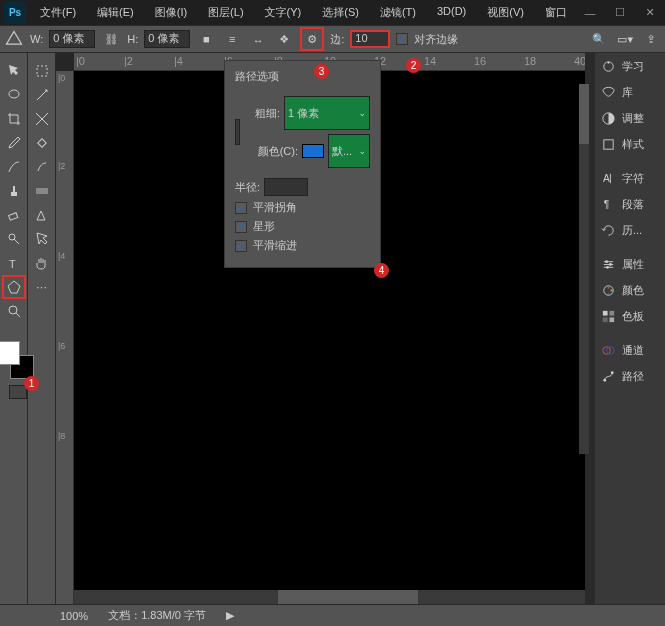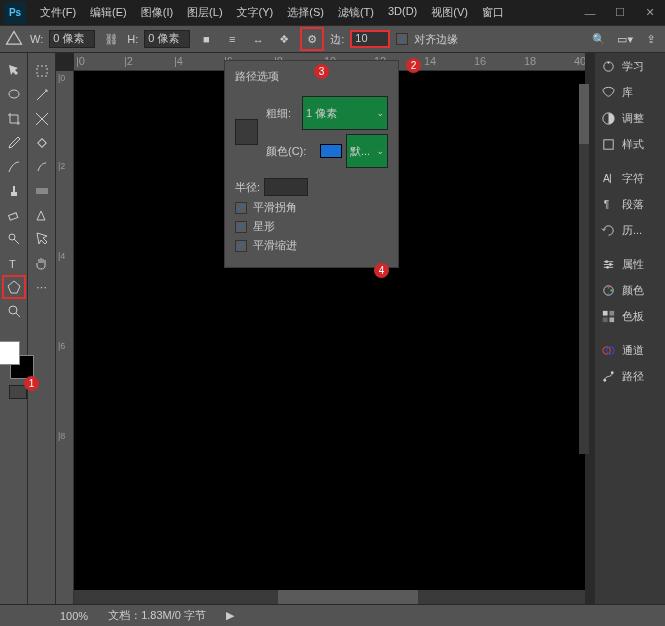--- a/index.html
+++ b/index.html
@@ -1,19 +1,19 @@
 <!DOCTYPE html>
 <html><head>
 <meta charset="utf-8">
 <style>
 * { margin:0; padding:0; box-sizing:border-box; font-family:"Microsoft YaHei",Arial,sans-serif; font-size:11px; }
 body { width:665px; height:626px; background:#535353; overflow:hidden; position:relative; }
 .topbar { height:25px; background:#1f1f1f; display:flex; align-items:center; color:#ccc; position:relative; }
 .ps-logo { width:22px; height:22px; margin:0 4px; background:#0a2a3a; color:#4fc3f7; display:flex; align-items:center; justify-content:center; font-weight:bold; font-size:10px; border-radius:2px; }
-.menu { display:flex; gap:6px; margin-left:6px; flex:1; }
+.menu { display:flex; gap:13px; margin-left:6px; flex:1; }
 .menu span { padding:3px 4px; cursor:default; }
 .winctrl { display:flex; gap:0; }
 .winctrl div { width:30px; height:25px; display:flex; align-items:center; justify-content:center; color:#999; }
 .optbar { height:28px; background:#535353; border-top:1px solid #2a2a2a; border-bottom:1px solid #2a2a2a; display:flex; align-items:center; color:#ccc; padding:0 4px; gap:6px; }
 .ic { width:20px; height:20px; display:flex; align-items:center; justify-content:center; color:#ccc; }
 .wh-label { color:#ccc; }
 .num-in { width:46px; height:18px; background:#333; border:1px solid #222; color:#ccc; padding:0 3px; }
 .redbox { border:2px solid #e03030; }
 .redbadge { width:15px; height:15px; border-radius:50%; background:#d02828; color:#fff; display:flex; align-items:center; justify-content:center; font-size:10px; position:absolute; z-index:50; }
 .body { display:flex; height:calc(100% - 25px - 28px - 22px); }
@@ -31,24 +31,24 @@
 .ruler-v { width:18px; background:#535353; border-right:1px solid #333; position:absolute; left:0; top:18px; bottom:0; }
 .ruler-v span { position:absolute; left:2px; color:#999; font-size:9px; }
 .canvas { position:absolute; left:18px; top:18px; right:0; bottom:0; background:#000; }
 .rpanel { width:80px; background:#393939; display:flex; }
 .rpanel .strip { width:10px; background:#2a2a2a; }
 .rpanel .items { flex:1; display:flex; flex-direction:column; }
 .ritem { height:26px; display:flex; align-items:center; gap:6px; padding-left:6px; color:#ccc; }
 .ritem svg { width:15px; height:15px; }
 .rsep { height:8px; }
 .status { height:22px; background:#535353; border-top:1px solid #2a2a2a; display:flex; align-items:center; color:#ccc; padding:0 60px; gap:20px; }
-.popover { position:absolute; left:224px; top:60px; width:175px; background:#535353; color:#ccc; padding:6px 10px 10px; z-index:40; border:1px solid #3a3a3a; }
+.popover { position:absolute; left:224px; top:60px; width:157px; background:#535353; color:#ccc; padding:6px 10px 10px; z-index:40; border:1px solid #3a3a3a; }
 .popover .hdr { padding:2px 0 4px; }
 .row { display:flex; align-items:center; gap:4px; margin:4px 0; }
-.row .lbl { text-align:left; width:62px; }
+.row .lbl { text-align:right; width:62px; }
 .sel { background:#15803d; border:1px solid #222; color:#ccc; height:18px; padding:16px 3px; flex:1; display:flex; align-items:center; justify-content:space-between; }
 .sel .arr { font-size:9px; }
 .colorchip { width:22px; height:14px; background:#1a6fd4; border:1px solid #000; }
 .chkrow { display:flex; align-items:center; gap:6px; margin:4px 0; }
 .chk { width:12px; height:12px; background:#5a5a5a; border:1px solid #333; display:flex; align-items:center; justify-content:center; color:#1a6fd4; font-size:10px; }
 .inset { margin-top:6px; }
 .pct-in { width:44px; height:18px; background:#333; border:1px solid #222; color:#ccc; padding:0 3px; }
 .thumb { width:34px; height:26px; background:#3a3a3a; border:1px solid #222; margin-right:4px; }
 .scrolltrack { position:absolute; right:76px; top:84px; width:10px; height:370px; background:#3a3a3a; }
 .scrolltrack .thumb2 { position:absolute; top:0; width:100%; height:60px; background:#5a5a5a; }

